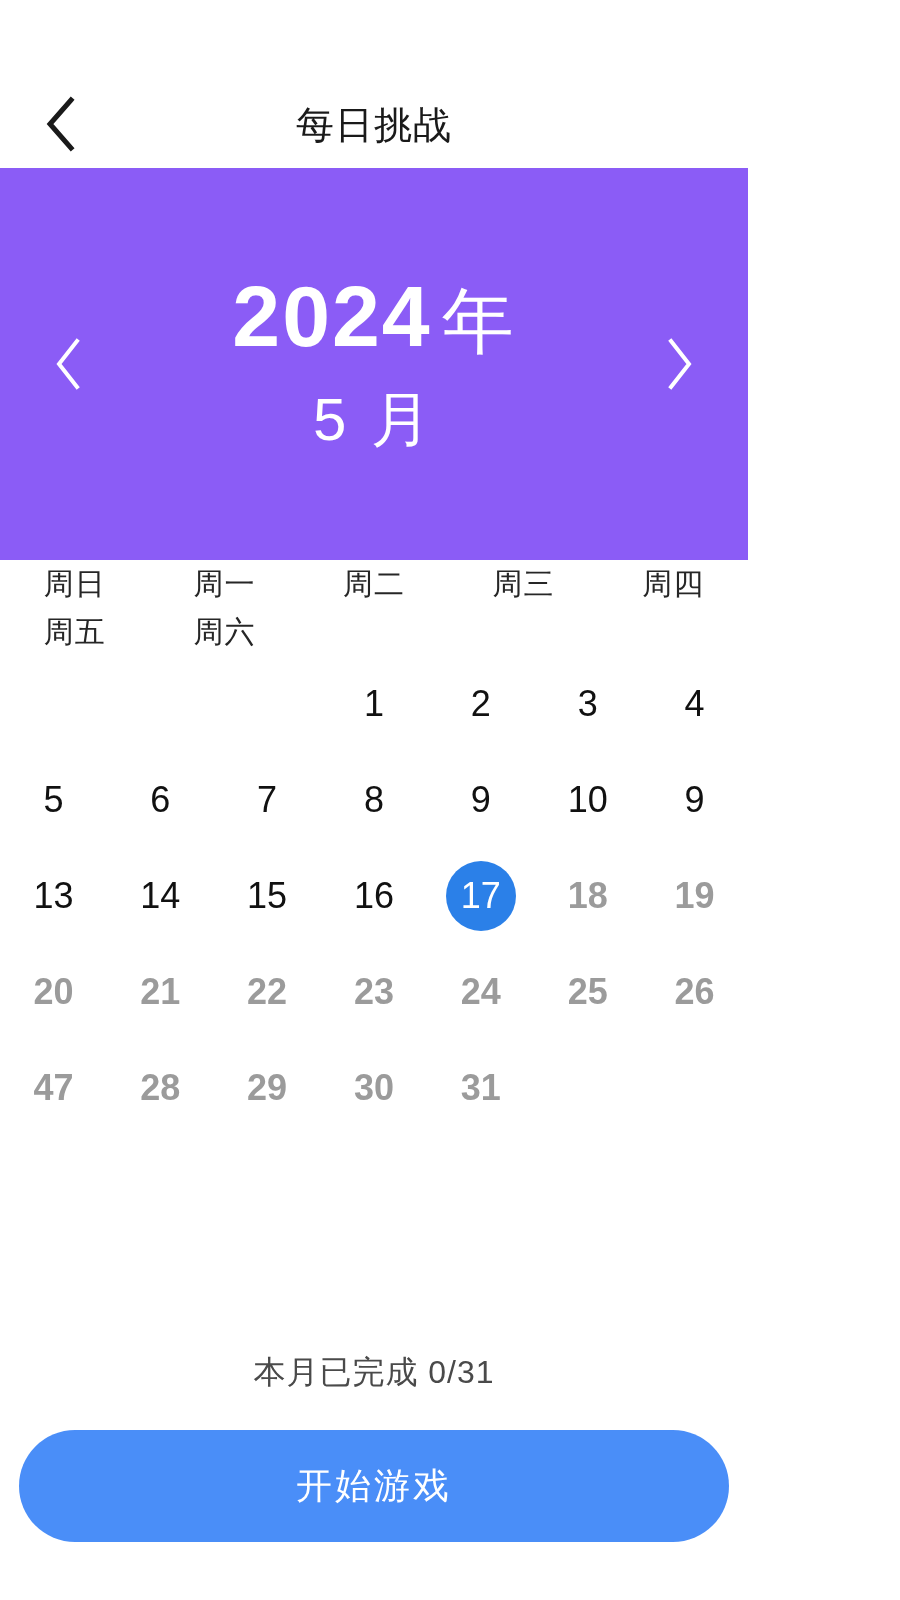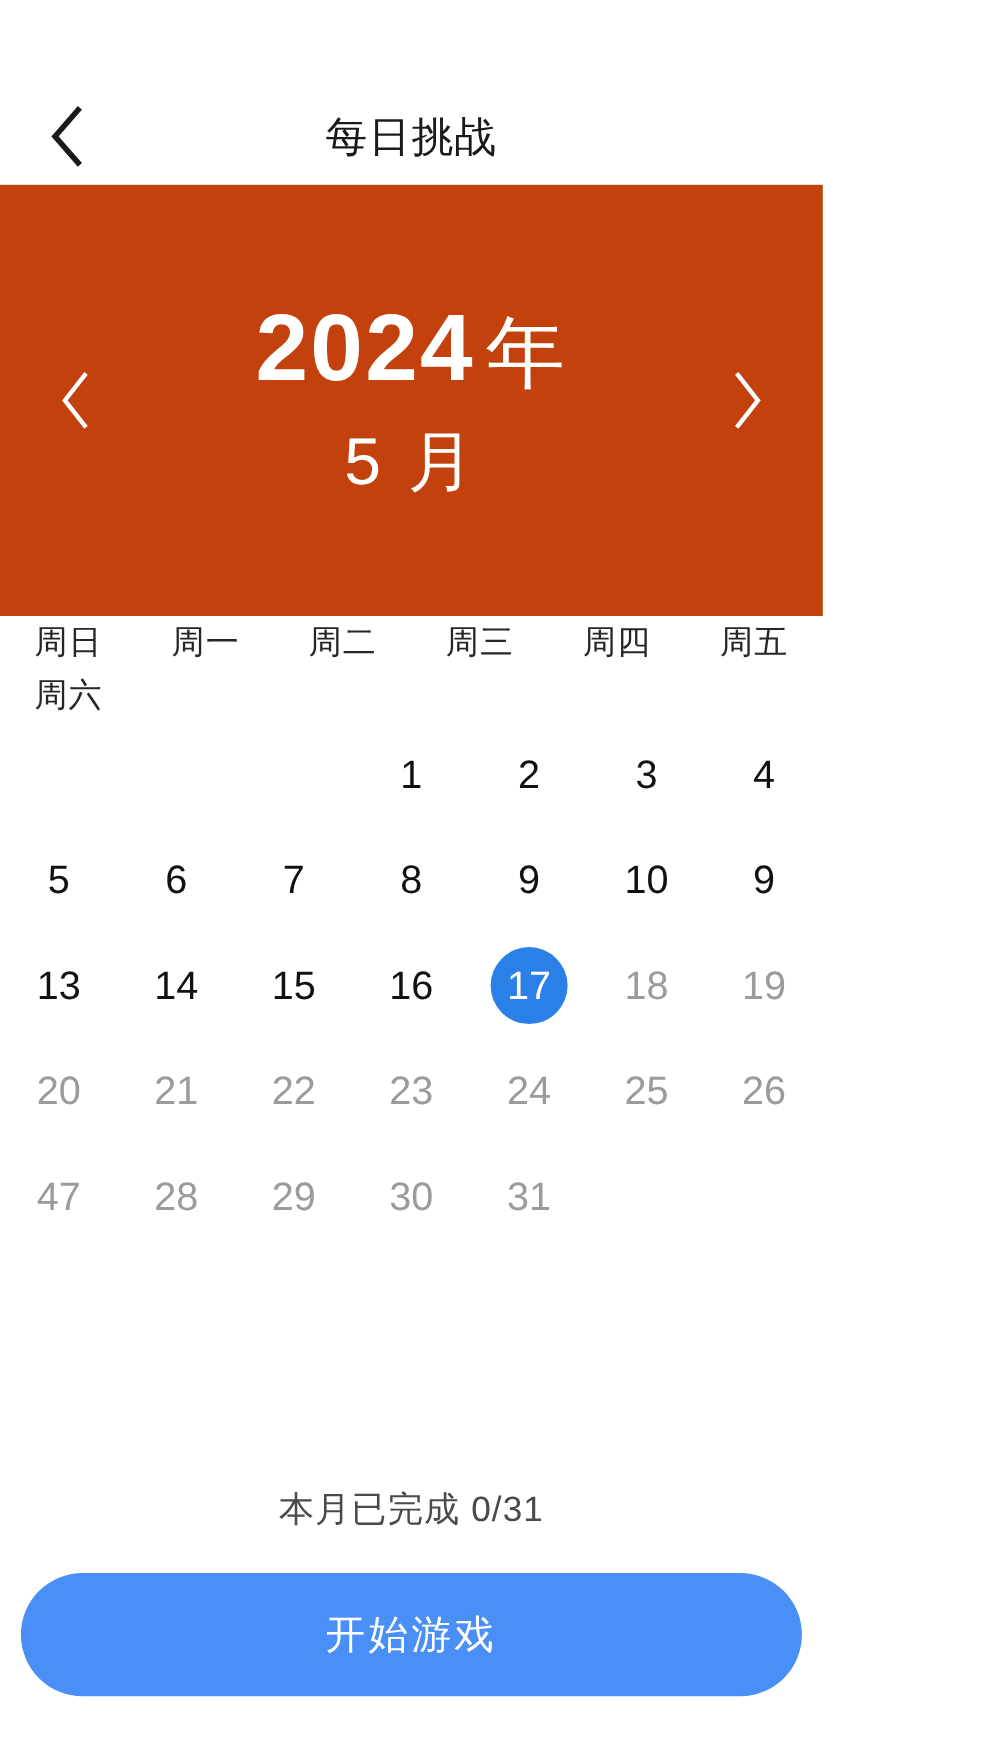--- a/index.html
+++ b/index.html
@@ -51,21 +51,21 @@
     line-height: 50px;
     color: #1a1a1a;
     font-weight: 400;
     letter-spacing: 1px;
   }
 
   
   .month-banner {
     position: relative;
     height: 392px;
-    background: #c2410c;
+    background: #8b5cf6;
     flex: 0 0 auto;
     display: flex;
     align-items: center;
     justify-content: center;
   }
   .banner-center {
     text-align: center;
     padding-bottom: 6px;
   }
   .year-line {
@@ -106,21 +106,21 @@
   .nav-arrow svg { display: block; }
 
   
   .calendar {
     flex: 1 1 auto;
     padding: 0;
     background: #ffffff;
   }
   .weekday-row {
     display: grid;
-    grid-template-columns: repeat(6, 1fr);
+    grid-template-columns: repeat(5, 1fr);
     height: 96px;
     align-items: center;
   }
   .weekday {
     text-align: center;
     font-size: 30px;
     color: #262626;
     font-weight: 400;
     letter-spacing: 1px;
   }
@@ -141,21 +141,21 @@
     justify-content: center;
     width: 70px;
     height: 70px;
     border-radius: 50%;
     font-size: 36px;
     line-height: 1;
     cursor: pointer;
     box-sizing: border-box;
   }
   .day-num.past    { color: #111111; font-weight: 400; }
-  .day-num.future  { color: #9b9b9b; font-weight: 400; }
+  .day-num.future  { color: #9b9b9b; font-weight: 700; }
   .day-num.today   { color: #ffffff; background: #2b80e8; font-weight: 400; }
 
   
   .footer {
     flex: 0 0 auto;
     padding: 0 0 58px 0;
   }
   .progress-text {
     text-align: center;
     font-size: 32px;

